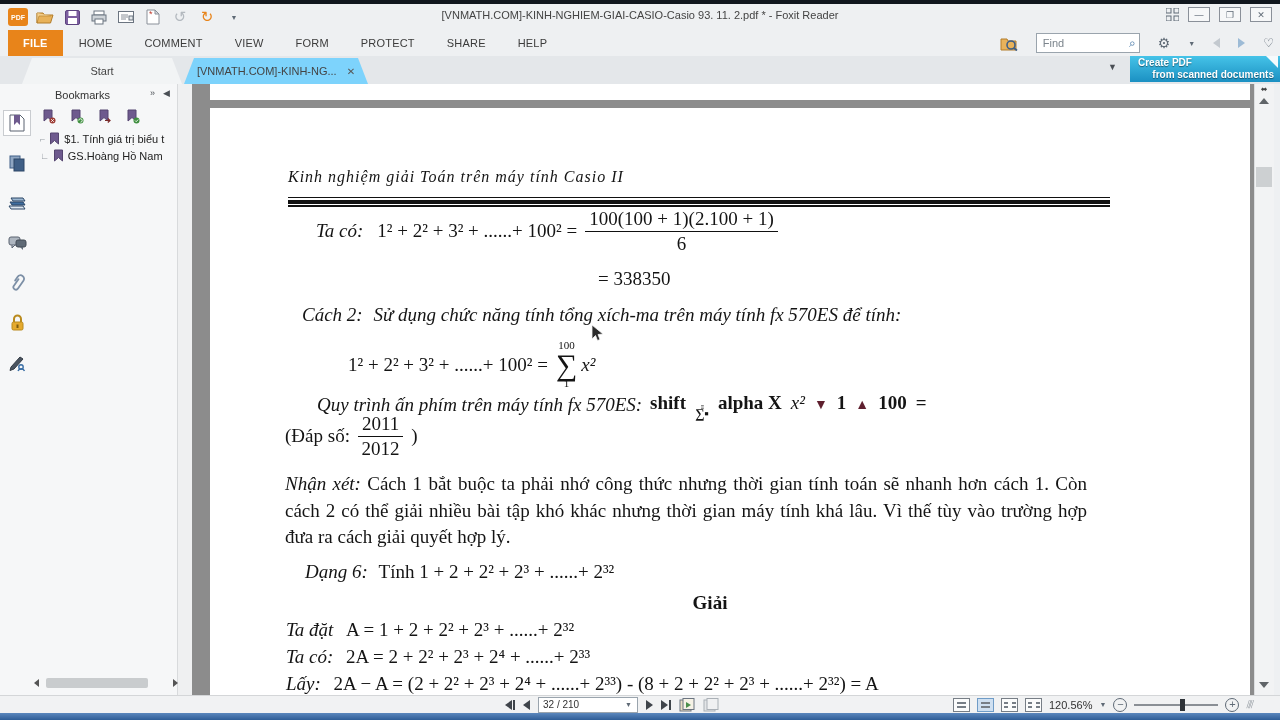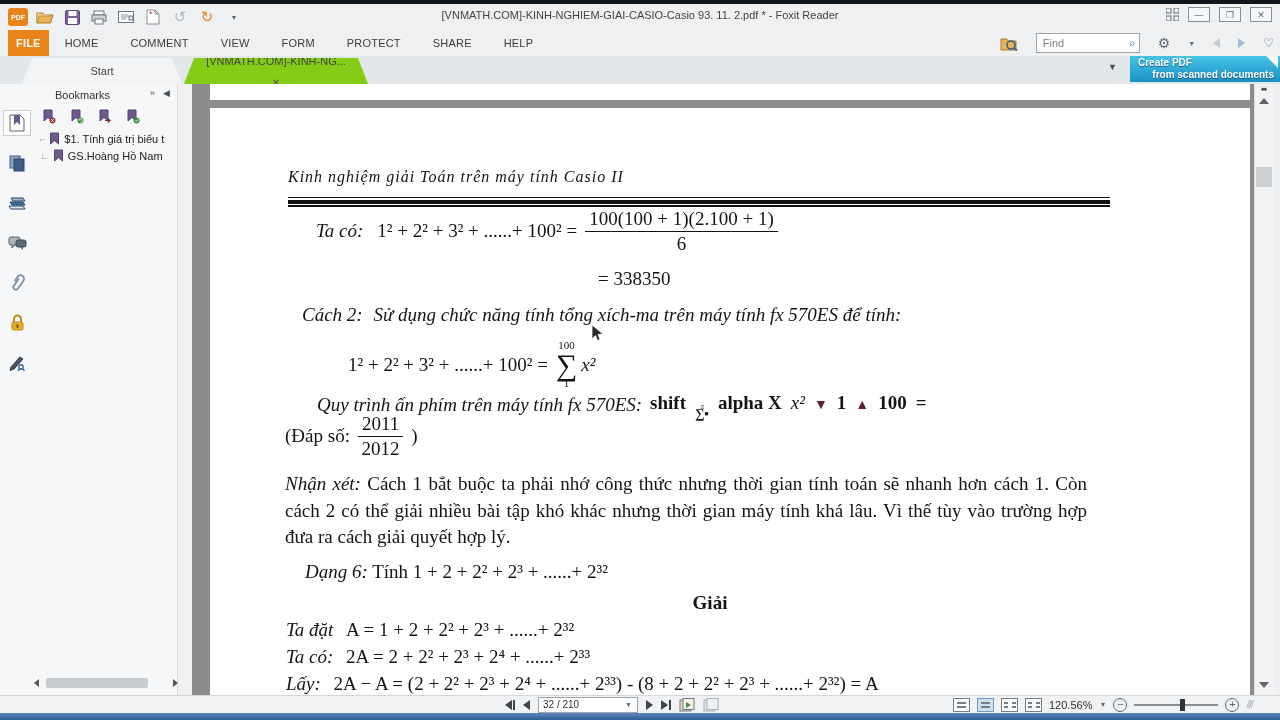--- a/index.html
+++ b/index.html
@@ -29,38 +29,38 @@
 
   .win-title { top:9px; left:300px; width:680px; text-align:center; font-size:11px; color:#444; white-space:nowrap; }
 
   .win-controls { top:7px; right:8px; display:flex; gap:9px; align-items:center; }
   .winbox { width:22px; height:15px; border:1px solid #8a9099; background:#f6f7f8; display:flex; align-items:center; justify-content:center; font-size:9px; color:#5f6a76; }
   .grid-icon { width:13px; height:13px; }
 
   
   .ribbon-tabs { left:8px; top:30px; display:flex; height:26px; align-items:stretch; }
   .rtab { padding:0 16px; display:flex; align-items:center; font-size:11px; color:#3b3b3b; letter-spacing:.2px; }
-  .rtab.file { background:#e8841a; color:#fff; font-weight:bold; padding:0 8px; }
+  .rtab.file { background:#e8841a; color:#fff; font-weight:bold; padding:0 15px; }
 
   
   .find-cluster { top:31px; right:6px; display:flex; align-items:center; gap:18px; height:24px; }
   .find-wrap { position:relative; }
   .find-input { width:104px; height:20px; border:1px solid #9aa4ad; background:#fff; font-size:11px; padding:0 20px 0 6px; color:#333; }
   .find-input::placeholder { color:#7b848c; }
   .find-mag { position:absolute; right:4px; top:3px; font-size:12px; color:#4a7aa8; }
   .gear { font-size:14px; color:#5f6a76; }
   .navtri { width:0; height:0; border-top:5px solid transparent; border-bottom:5px solid transparent; }
   .navtri.prev { border-right:7px solid #c3c9cf; }
   .navtri.next { border-left:7px solid #9dbbd6; }
   .heart { font-size:12px; color:#5f6a76; }
 
   
   .tab { top:58px; height:26px; clip-path:polygon(10px 0, calc(100% - 10px) 0, 100% 100%, 0 100%); background:#f2f4f5; display:flex; align-items:center; justify-content:center; font-size:11px; color:#444; }
   .tab.start { left:22px; width:160px;align-items:center; }
-  .tab.active { left:184px; width:184px; background:#84cc16; gap:10px;flex-direction:column; }
+  .tab.active { left:184px; width:184px; background:#7dd3fc; gap:10px; }
   .tab-close { font-size:10px; color:#555; font-weight:bold; }
   .tab-caret { top:62px; left:1108px; font-size:9px; color:#4a4f55; }
 
   
   .banner { top:56px; left:1130px; width:150px; height:26px; background:linear-gradient(#45c3e8,#1b90c2); color:#fff; font-size:10px; font-weight:bold; text-shadow:0 1px 1px rgba(0,0,0,.45); padding:1px 6px 0 8px; line-height:12px; }
   .banner .l2 { text-align:right; }
   .banner-curl { top:56px; left:1266px; width:0; height:0; border-top:12px solid #f5fafc; border-left:12px solid transparent; }
 
   
   .sidepanel { left:0; top:84px; width:178px; height:611px; background:#f6f7f8; border-right:1px solid #d8dadc; }
@@ -427,21 +427,21 @@
       <span class="num">2011</span>
       <span class="den">2012</span>
     </span>
     <span>)</span>
   </div>
 
   <div class="abs para"><span class="bital">Nhận xét:</span><span> Cách 1 bắt buộc ta phải nhớ công thức nhưng thời gian tính toán sẽ nhanh hơn cách 1. Còn cách 2 có thể giải nhiều bài tập khó khác nhưng thời gian máy tính khá lâu. Vì thế tùy vào trường hợp đưa ra cách giải quyết hợp lý.</span></div>
 
   <div class="abs" style="left:95px; top:453px;">
     <span class="bital">Dạng 6:</span>
-    <span style="margin-left:0">Tính 1 + 2 + 2² + 2³ + ......+ 2³²</span>
+    <span style="margin-left:6px">Tính 1 + 2 + 2² + 2³ + ......+ 2³²</span>
   </div>
 
   <div class="abs" style="left:0; top:484px; width:1000px; text-align:center; font-weight:bold;">Giải</div>
 
   <div class="abs" style="left:76px; top:511px;">
     <span class="ital">Ta đặt</span>
     <span style="margin-left:8px">A = 1 + 2 + 2² + 2³ + ......+ 2³²</span>
   </div>
   <div class="abs" style="left:76px; top:538px;">
     <span class="ital">Ta có:</span>

